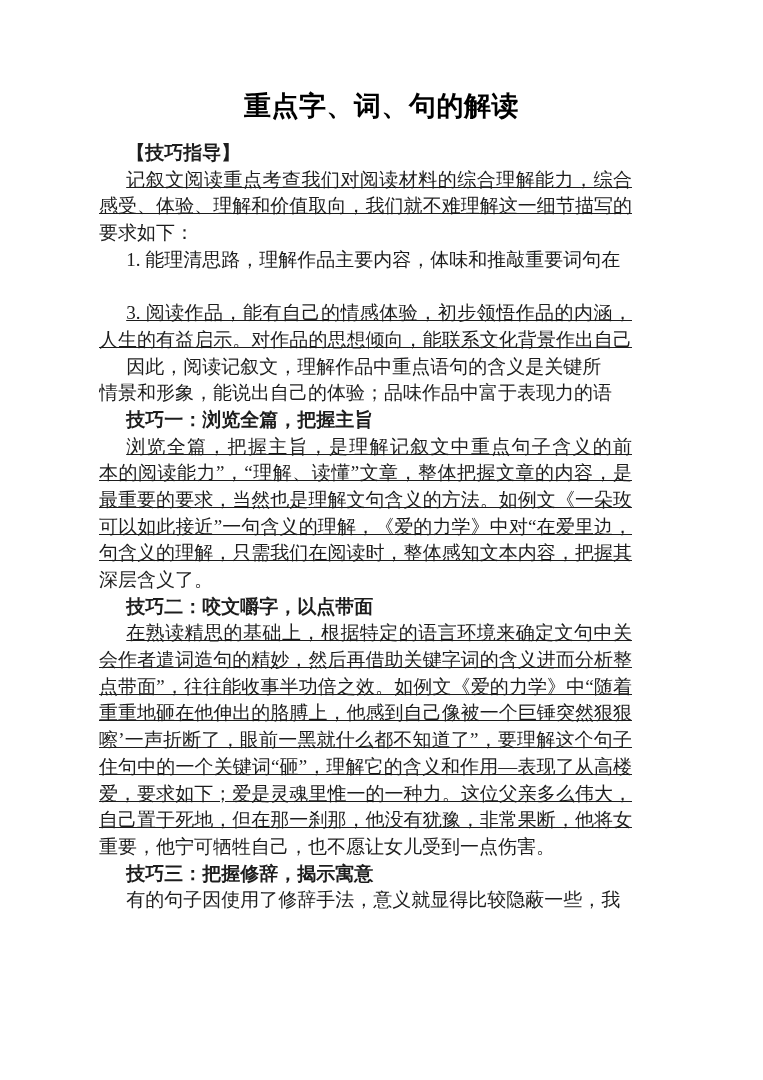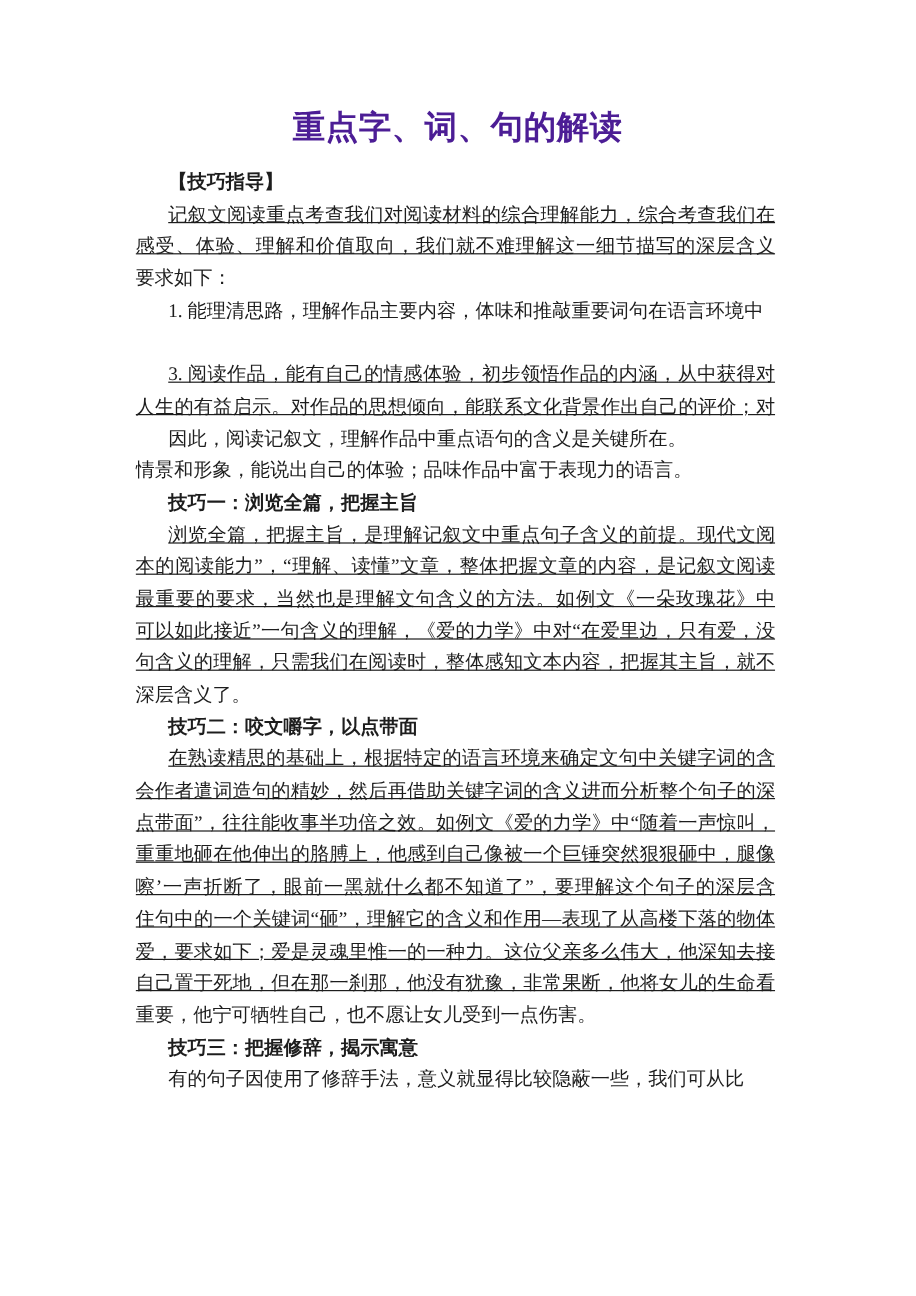--- a/index.html
+++ b/index.html
@@ -20,28 +20,28 @@
     position: absolute;
     top: 84px;
     left: 0;
     width: 763px;
     margin: 0;
     text-align: center;
     font-size: 27px;
     font-weight: 700;
     line-height: 44px;
     letter-spacing: 0.5px;
-    color: #4c1d95;
+    color: #000000;
   }
   .doc-body {
     position: absolute;
-    left: 113px;
+    left: 99px;
     top: 140px;
     width: 533px;
-    font-size: 16px;
+    font-size: 19px;
     line-height: 26.7px;
   }
   .line {
     height: 26.7px;
     overflow: hidden;
     text-align: left;
   }
   .line.stretch {
     text-align: justify;
     text-align-last: justify;

